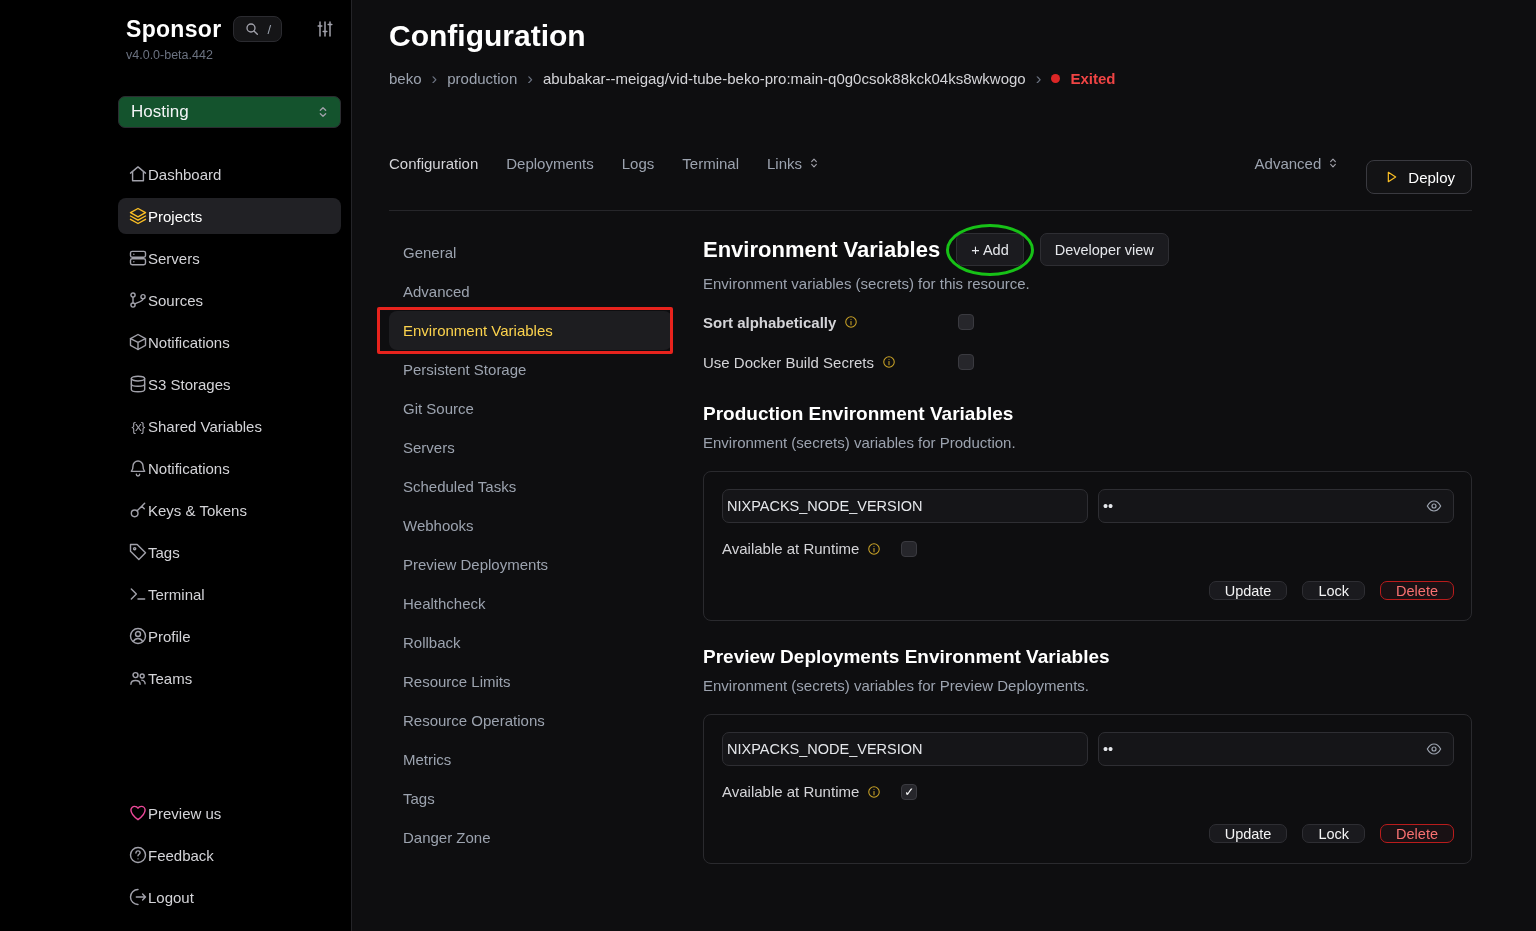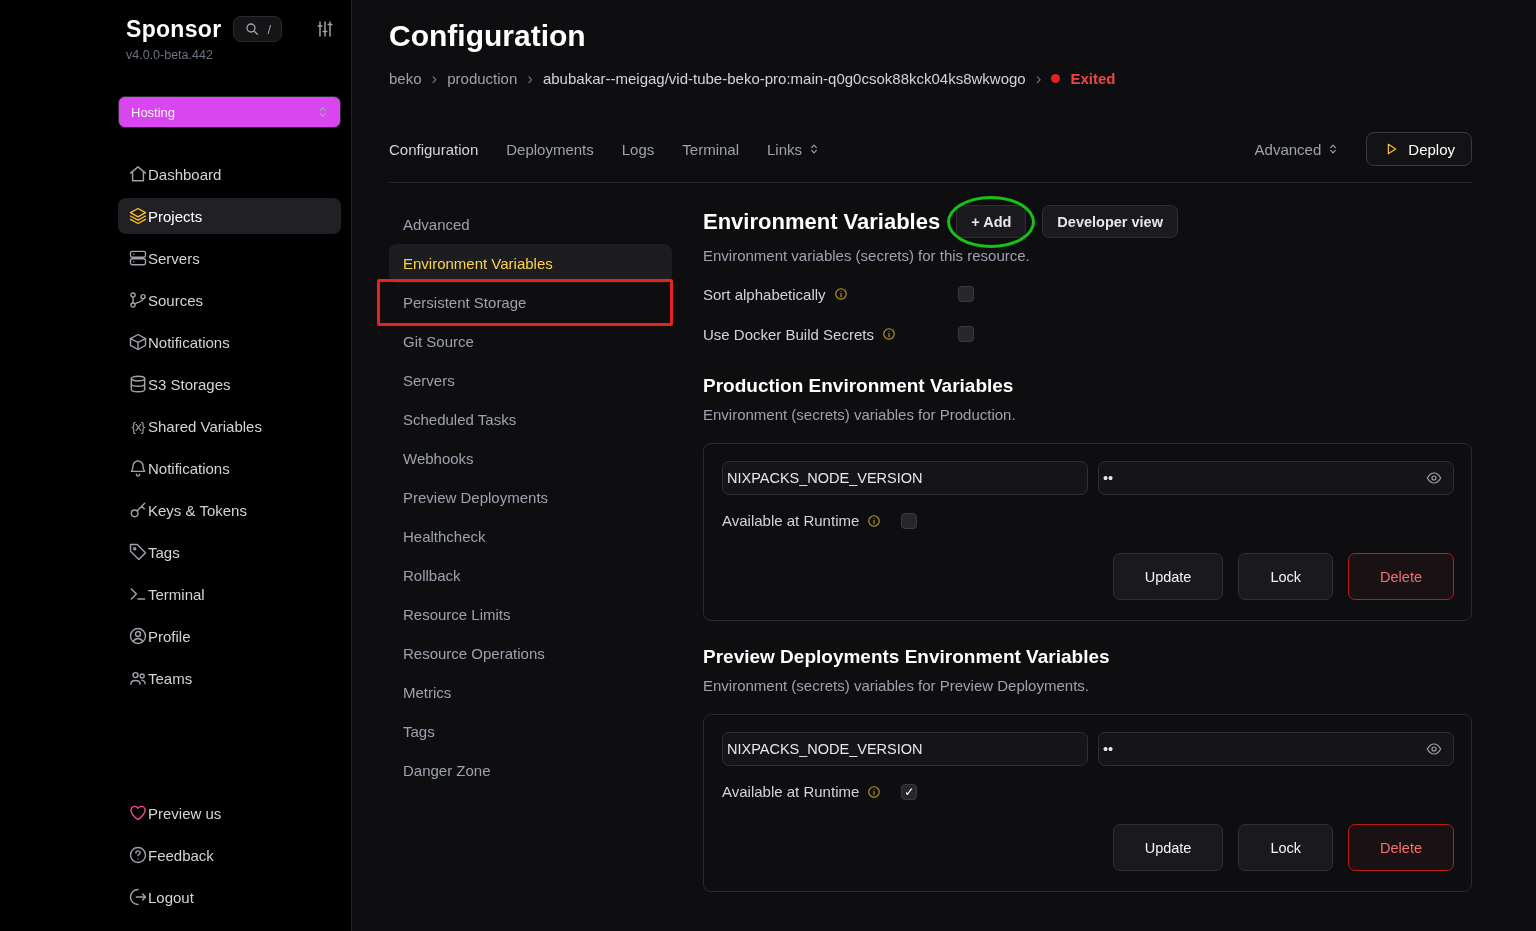--- a/index.html
+++ b/index.html
@@ -22,23 +22,23 @@
   }
   .brand-row { display:flex; align-items:center; gap:12px; padding-left:8px; height:30px; }
   .brand { font-size:23px; font-weight:800; color:#fff; letter-spacing:.3px; }
   .search-chip {
     display:flex; align-items:center; gap:7px; background:#151517; border:1px solid #2b2b30;
     border-radius:8px; padding:4px 10px; color:#9ca3af; font-size:13px; cursor:pointer;
   }
   .sliders { margin-left:auto; margin-right:6px; cursor:pointer; }
   .version { color:#6b7280; font-size:12.5px; margin:4px 0 0 8px; height:18px; }
   .team-select {
-    margin-top:30px; height:32px; background:#d946ef; border:1px solid #2c2c31; border-radius:7px;
+    margin-top:30px; height:32px; background:#14532d; border:1px solid #2c2c31; border-radius:7px;
     display:flex; align-items:center; justify-content:space-between; padding:0 9px 0 12px;
-    font-size:13px; color:#f3f4f6; cursor:pointer;
+    font-size:17px; color:#f3f4f6; cursor:pointer;
   }
   .nav { margin-top:28px; display:flex; flex-direction:column; gap:6px; }
   .nav.footer { margin-top:auto; }
   .nav-item {
     display:flex; align-items:center; height:36px; border-radius:8px; padding:0 10px;
     color:#d4d4d8; font-size:15px; cursor:pointer; white-space:nowrap;
   }
   .nav-item.active { background:#212125; color:#fff; }
   .nav-item.active .icon { color:#fbbf24; }
   .nav-item .pink { color:#ec4899; }
@@ -55,20 +55,21 @@
 
   .tabs-row { display:flex; align-items:center; gap:28px; margin-top:44px; font-size:15px; color:#9ca3af; }
   .tab { cursor:pointer; display:flex; align-items:center; gap:5px; }
   .tab.current { color:#d4d4d8; }
   .tabs-right { margin-left:auto; display:flex; align-items:center; gap:26px; }
   .advanced { display:flex; align-items:center; gap:5px; cursor:pointer; }
   .deploy-btn {
     display:flex; align-items:center; gap:9px; border:1px solid #3a3a40; background:#131315;
     border-radius:8px; height:34px; padding:0 16px; color:#fff; font-size:15px; cursor:pointer;
     font-family:inherit;
+    margin-top:28px;
   }
   .deploy-btn .icon { color:#fbbf24; }
   .divider { height:1px; background:#26262a; margin-top:16px; }
 
   .content-row { display:flex; padding-top:22px; flex:1; min-height:0; }
 
   
   .subnav { width:283px; min-width:283px; display:flex; flex-direction:column; position:relative; }
   .subnav-item {
     height:39px; display:flex; align-items:center; padding:0 14px; border-radius:8px;
@@ -79,21 +80,21 @@
     position:absolute; left:-12px; top:74px; width:296px; height:47px;
     border:3px solid #e8231d; border-radius:2px; pointer-events:none; z-index:5;
   }
 
   
   .content { flex:1; margin-left:31px; min-width:0; }
   .content-header { display:flex; align-items:center; gap:16px; }
   h2 { font-size:22px; font-weight:800; color:#fff; line-height:28px; }
   .btn {
     background:#1b1b1f; border:1px solid #2e2e33; border-radius:7px; height:33px; padding:0 14px;
-    color:#e5e7eb; font-size:14.5px; cursor:pointer; font-family:inherit; white-space:nowrap;font-weight:bold;
+    color:#e5e7eb; font-size:14.5px; cursor:pointer; font-family:inherit; white-space:nowrap;
   }
   .add-wrap { position:relative; }
   .annotation-ellipse {
     position:absolute; left:50%; top:50%; width:88px; height:52px; transform:translate(-50%,-50%);
     border:3px solid #17c117; border-radius:50%; pointer-events:none; z-index:3;
   }
   .content-sub { margin-top:9px; color:#9ca3af; font-size:15px; }
   .toggle-row { display:flex; align-items:center; margin-top:16px; font-size:15px; color:#d4d4d8; height:24px; }
   .toggle-label-wrap { width:255px; display:flex; align-items:center; gap:8px; }
   .info { color:#c9a227; cursor:pointer; }
@@ -111,21 +112,21 @@
     flex:1; height:34px; background:#151518; border:1px solid #2e2e33; border-radius:7px;
     color:#e5e7eb; font-size:14.5px; padding:0 4px; font-family:inherit; min-width:0;
   }
   .password-wrap { flex:1; position:relative; display:flex; }
   .password-wrap .text-input { padding-right:42px; width:100%; }
   .eye { position:absolute; right:12px; top:50%; transform:translateY(-50%); color:#9ca3af; cursor:pointer; }
   .runtime-row { display:flex; align-items:center; gap:8px; margin-top:17px; font-size:15px; color:#d4d4d8; }
   .runtime-row .checkbox { margin-left:12px; }
   .card-buttons { display:flex; justify-content:flex-end; gap:15px; margin-top:24px; }
   .card-btn {
-    height:47px; padding:0 31px; background:#1a1a1e; border:1px solid #2e2e33; border-radius:7px;
+    height:19px; padding:0 15px; background:#1a1a1e; border:1px solid #2e2e33; border-radius:7px;
     color:#f4f4f5; font-size:14.5px; cursor:pointer; font-family:inherit;
   }
   .card-btn.delete { background:#191114; border-color:#b91c1c; color:#f87171; }
 </style>
 </head>
 <body>
 
 <aside class="sidebar">
   <div class="brand-row">
     <div class="brand">Sponsor</div>
@@ -365,20 +366,21 @@
       </button>
     </div>
   </div>
 
   <div class="divider"></div>
 
   <div class="content-row">
 
     <nav class="subnav">
       <div class="annotation-rect"></div>
+      <div class="subnav-item">General</div>
       <div class="subnav-item">Advanced</div>
       <div class="subnav-item active">Environment Variables</div>
       <div class="subnav-item">Persistent Storage</div>
       <div class="subnav-item">Git Source</div>
       <div class="subnav-item">Servers</div>
       <div class="subnav-item">Scheduled Tasks</div>
       <div class="subnav-item">Webhooks</div>
       <div class="subnav-item">Preview Deployments</div>
       <div class="subnav-item">Healthcheck</div>
       <div class="subnav-item">Rollback</div>
@@ -393,21 +395,21 @@
       <div class="content-header">
         <h2>Environment Variables</h2>
         <span class="add-wrap">
           <button class="btn">+ Add</button>
           <span class="annotation-ellipse"></span>
         </span>
         <button class="btn">Developer view</button>
       </div>
       <p class="content-sub">Environment variables (secrets) for this resource.</p>
 
-      <div class="toggle-row" style="margin-top:18px;">
+      <div class="toggle-row" style="margin-top:18px;font-weight:bold;">
         <div class="toggle-label-wrap">
           <span>Sort alphabetically</span>
           <span class="icon xs info">
               <svg viewBox="0 0 24 24" fill="none" stroke="currentColor" stroke-width="1.8" stroke-linecap="round">
                 <circle cx="12" cy="12" r="9"></circle>
                 <path d="M12 11 V16.5"></path>
                 <path d="M12 7.8 H12.01"></path>
               </svg>
             </span>
         </div>

